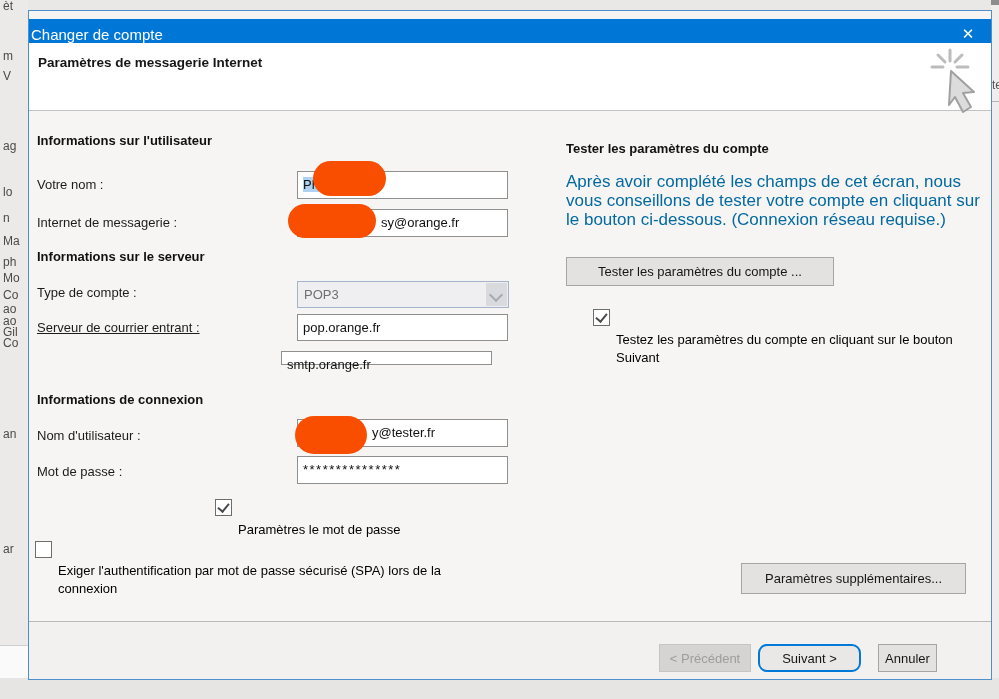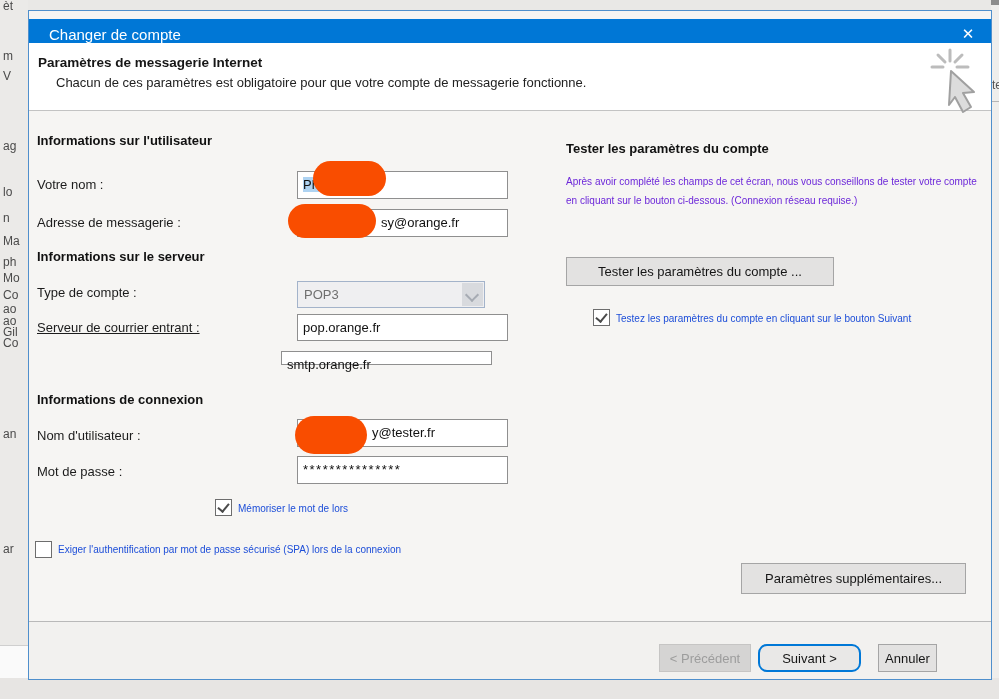--- a/index.html
+++ b/index.html
@@ -18,21 +18,21 @@
   .bg-right .frag{position:absolute;left:1px;top:78px;font-size:12px;color:#555;}
   .bg-right .line{position:absolute;left:0;top:101px;width:8px;height:1px;background:#b5b5b5;}
   .bg-bottom{position:absolute;left:0;top:678px;width:999px;height:21px;background:#e7e5e3;}
   
   .dialog{
     position:absolute;left:28px;top:10px;width:962px;height:668px;
     background:#f6f5f3;border:1px solid #4f8fcc;box-sizing:content-box;
   }
   .titlebar{
     position:absolute;left:0;top:8px;width:100%;height:32px;background:#0077d6;
-    color:#fff;font-size:15px;line-height:32px;padding-left:20px;box-sizing:border-box;
+    color:#fff;font-size:15px;line-height:32px;padding-left:2px;box-sizing:border-box;
   }
   .close-btn{
     position:absolute;right:0;top:0;width:46px;height:32px;text-align:center;
     color:#fff;font-size:15px;line-height:30px;cursor:default;
   }
   .hdr{
     position:absolute;left:0;top:32px;width:100%;height:68px;background:#ffffff;
     border-bottom:1px solid #c3c3c3;box-sizing:border-box;
   }
   .hdr-title{position:absolute;left:9px;top:12px;font-size:13.5px;font-weight:bold;color:#161616;}
@@ -42,45 +42,45 @@
   .sec-h{position:absolute;font-size:13px;font-weight:bold;color:#111;}
   .lbl{position:absolute;font-size:13px;color:#1c1c1c;}
   .tbox{
     position:absolute;width:211px;height:28px;background:#fff;border:1px solid #8f8f8f;
     box-sizing:border-box;font-size:13px;color:#111;line-height:26px;padding-left:5px;overflow:visible;
   }
   .sel{background:#aed3f2;}
   .suffix{position:absolute;top:0;line-height:26px;}
   .pw{letter-spacing:1.5px;font-size:13px;}
   .combo{
-    position:absolute;width:188px;height:27px;background:#efeff1;border:1px solid #a3b3ca;
+    position:absolute;width:212px;height:27px;background:#efeff1;border:1px solid #a3b3ca;
     box-sizing:border-box;font-size:13px;color:#6f6f6f;line-height:25px;padding-left:6px;
   }
   .combo .dd{
     position:absolute;right:1px;top:1px;width:21px;height:23px;background:#d8dade;
   }
   .combo .chev{
     position:absolute;right:6px;top:7px;width:8px;height:8px;
     border-right:2px solid #a6abb3;border-bottom:2px solid #a6abb3;transform:rotate(45deg);
   }
-  .para{position:absolute;font-size:10px;line-height:19px;color:#6d28d9;}
+  .para{position:absolute;font-size:17px;line-height:19px;color:#0369a1;}
   .btn{
     position:absolute;background:#e3e2e1;border:1px solid #a5a5a5;box-sizing:border-box;
     font-size:13px;color:#161616;text-align:center;display:flex;align-items:center;justify-content:center;
   }
   .btn.focus{border:2px solid #0078d7;background:#e9e8e7;}
   .btn.disabled{background:#d5d4d3;border-color:#c6c5c4;color:#9d9d9d;}
   .cb{
     position:absolute;width:17px;height:17px;background:#fff;border:1px solid #6d6d6d;box-sizing:border-box;
   }
   .cb.checked::after{
     content:"";position:absolute;left:4px;top:1px;width:5px;height:9px;
     border-right:2px solid #4a4a4a;border-bottom:2px solid #4a4a4a;transform:rotate(40deg);
   }
-  .cb-lbl{position:absolute;font-size:10px;line-height:18px;color:#1d4ed8;}
+  .cb-lbl{position:absolute;font-size:13px;line-height:18px;color:#000000;margin-top:21px;}
   .footer{
     position:absolute;left:0;top:610px;width:100%;height:58px;background:#f2f1ef;
     border-top:1px solid #b9b9b9;box-sizing:border-box;
   }
   
   .blob{position:absolute;background:#f94d00;z-index:50;}
 </style>
 </head>
 <body>
 
@@ -118,42 +118,41 @@
 
   <div class="titlebar">
     <span>Changer de compte</span>
     <div class="close-btn">
       <span>✕</span>
     </div>
   </div>
 
   <div class="hdr">
     <div class="hdr-title">Paramètres de messagerie Internet</div>
-    <div class="hdr-sub">Chacun de ces paramètres est obligatoire pour que votre compte de messagerie fonctionne.</div>
   </div>
 
   <svg class="cursor-ico" width="58" height="70" viewBox="0 0 58 70">
     <g stroke="#bcbcbc" stroke-width="3" stroke-linecap="round">
       <line x1="26" y1="14" x2="26" y2="3"></line>
       <line x1="31" y1="15" x2="38" y2="8"></line>
       <line x1="33" y1="20" x2="44" y2="20"></line>
       <line x1="21" y1="15" x2="14" y2="8"></line>
       <line x1="19" y1="20" x2="8" y2="20"></line>
     </g>
     <polygon points="27,24 50,45 39,46 47,60 39,65 31,50 25,58" fill="#dcdcdc" stroke="#a0a0a0" stroke-width="2" stroke-linejoin="round"></polygon>
   </svg>
 
   <div class="sec-h" style="left:8px;top:122px;">Informations sur l'utilisateur</div>
 
   <div class="lbl" style="left:8px;top:166px;">Votre nom :</div>
   <div class="tbox" style="left:268px;top:160px;">
     <span class="sel">Ph</span>
   </div>
 
-  <div class="lbl" style="left:8px;top:204px;">Adresse de messagerie :</div>
+  <div class="lbl" style="left:8px;top:204px;">Internet de messagerie :</div>
   <div class="tbox" style="left:268px;top:198px;">
     <span class="suffix" style="left:83px;">sy@orange.fr</span>
   </div>
 
   <div class="sec-h" style="left:8px;top:238px;">Informations sur le serveur</div>
 
   <div class="lbl" style="left:8px;top:274px;">Type de compte :</div>
   <div class="combo" style="left:268px;top:270px;">
     <span>POP3</span>
     <span class="dd">
@@ -177,21 +176,21 @@
     <span>p</span>
     <span class="suffix" style="left:74px;">y@tester.fr</span>
   </div>
 
   <div class="lbl" style="left:8px;top:453px;">Mot de passe :</div>
   <div class="tbox pw" style="left:268px;top:445px;">
     <span>***************</span>
   </div>
 
   <span class="cb checked" style="left:186px;top:488px;"></span>
-  <div class="cb-lbl" style="left:209px;top:489px;">Mémoriser le mot de lors</div>
+  <div class="cb-lbl" style="left:209px;top:489px;">Paramètres le mot de passe</div>
 
   <span class="cb" style="left:6px;top:530px;"></span>
   <div class="cb-lbl" style="left:29px;top:530px;width:445px;">Exiger l'authentification par mot de passe sécurisé (SPA) lors de la connexion</div>
 
   <div class="sec-h" style="left:537px;top:130px;">Tester les paramètres du compte</div>
   <div class="para" style="left:537px;top:161px;width:420px;">Après avoir complété les champs de cet écran, nous vous conseillons de tester votre compte en cliquant sur le bouton ci-dessous. (Connexion réseau requise.)</div>
 
   <div class="btn" style="left:537px;top:246px;width:268px;height:29px;">Tester les paramètres du compte ...</div>
 
   <span class="cb checked" style="left:564px;top:298px;"></span>

